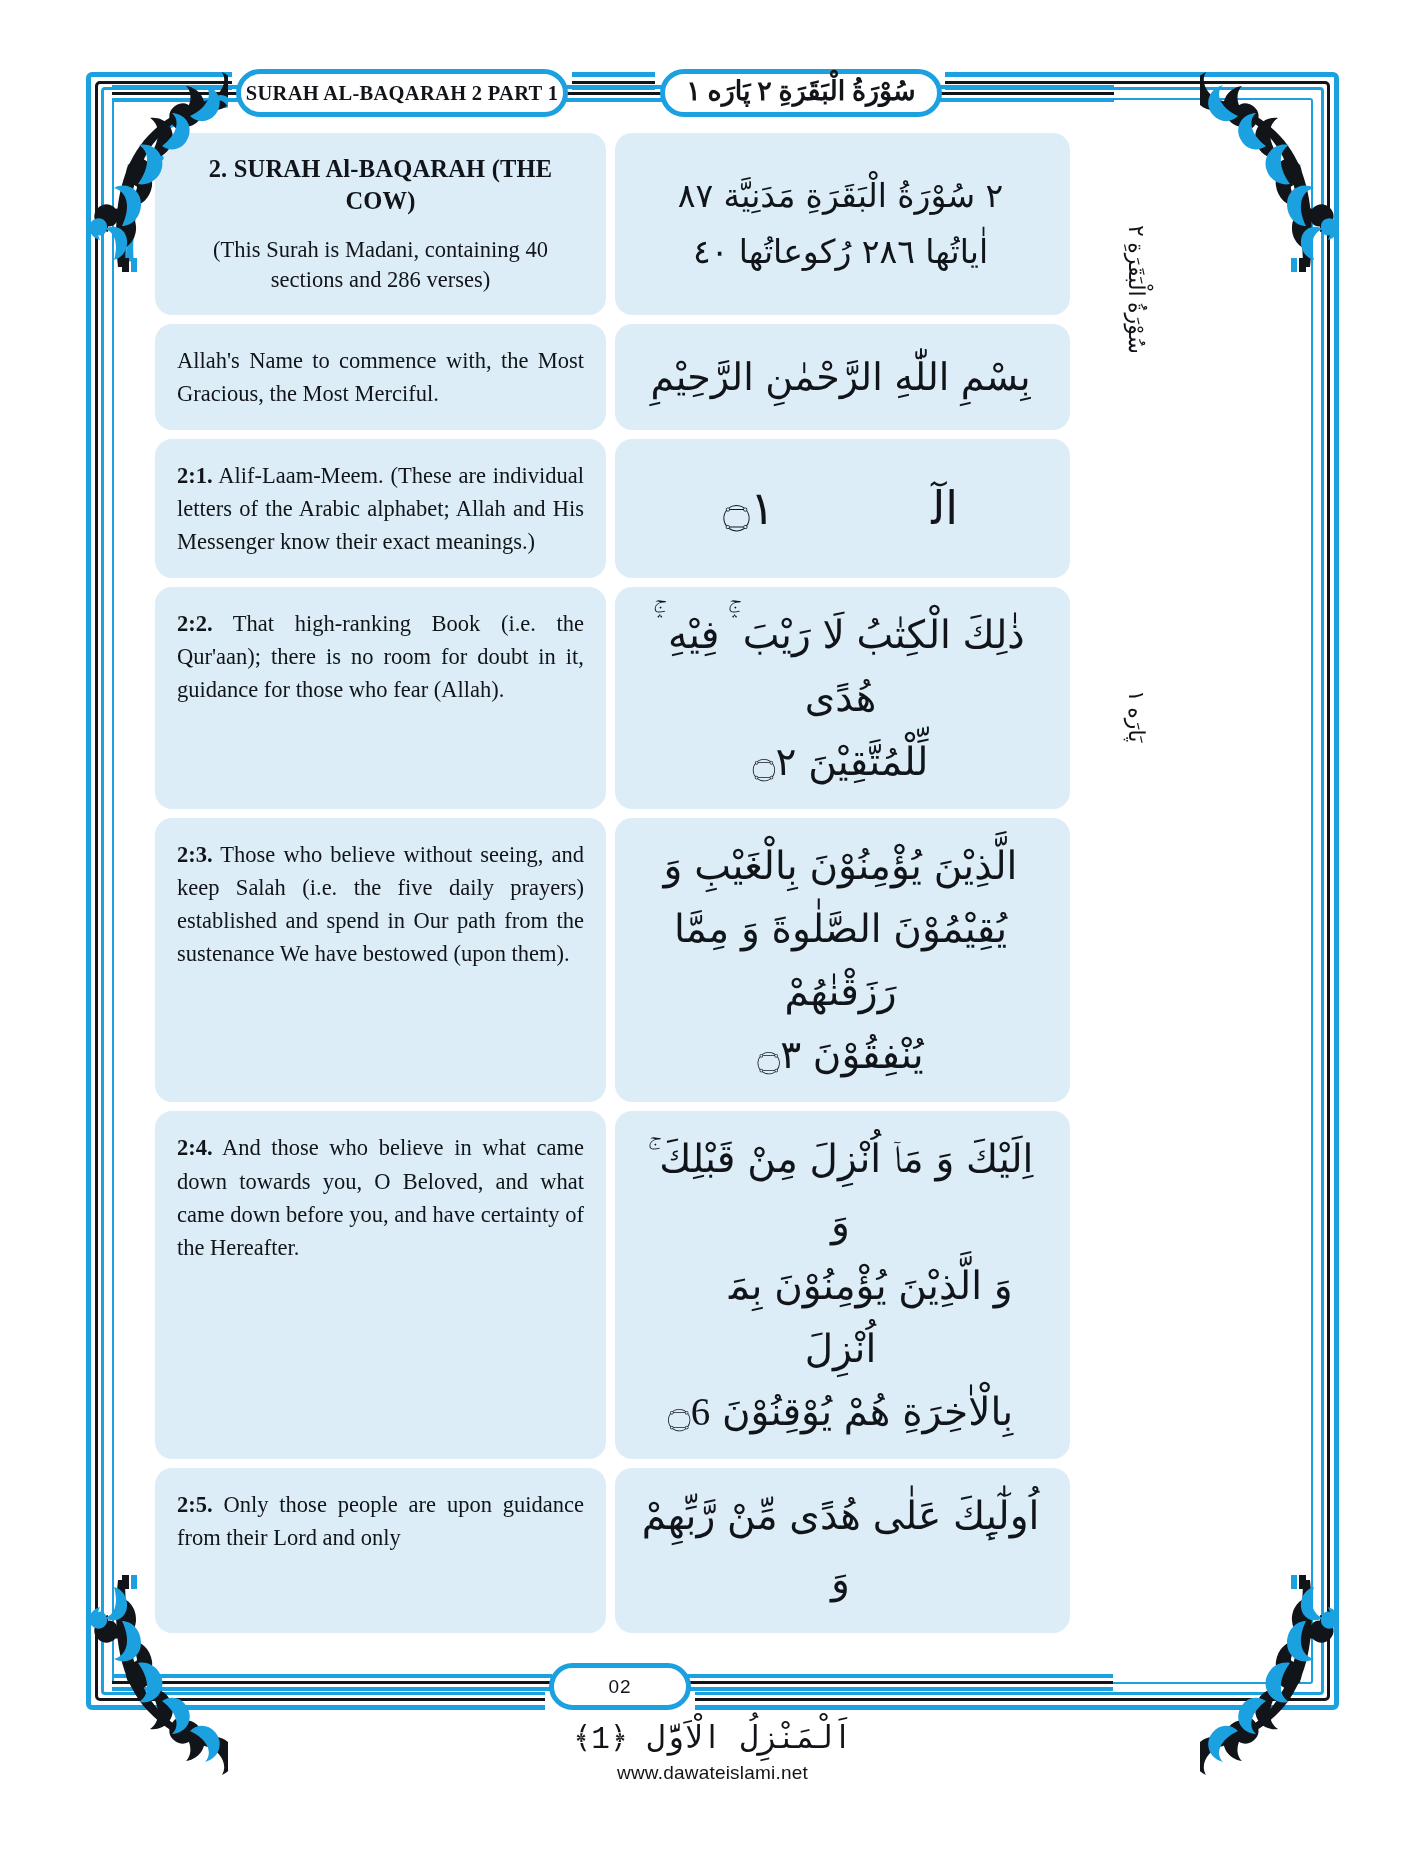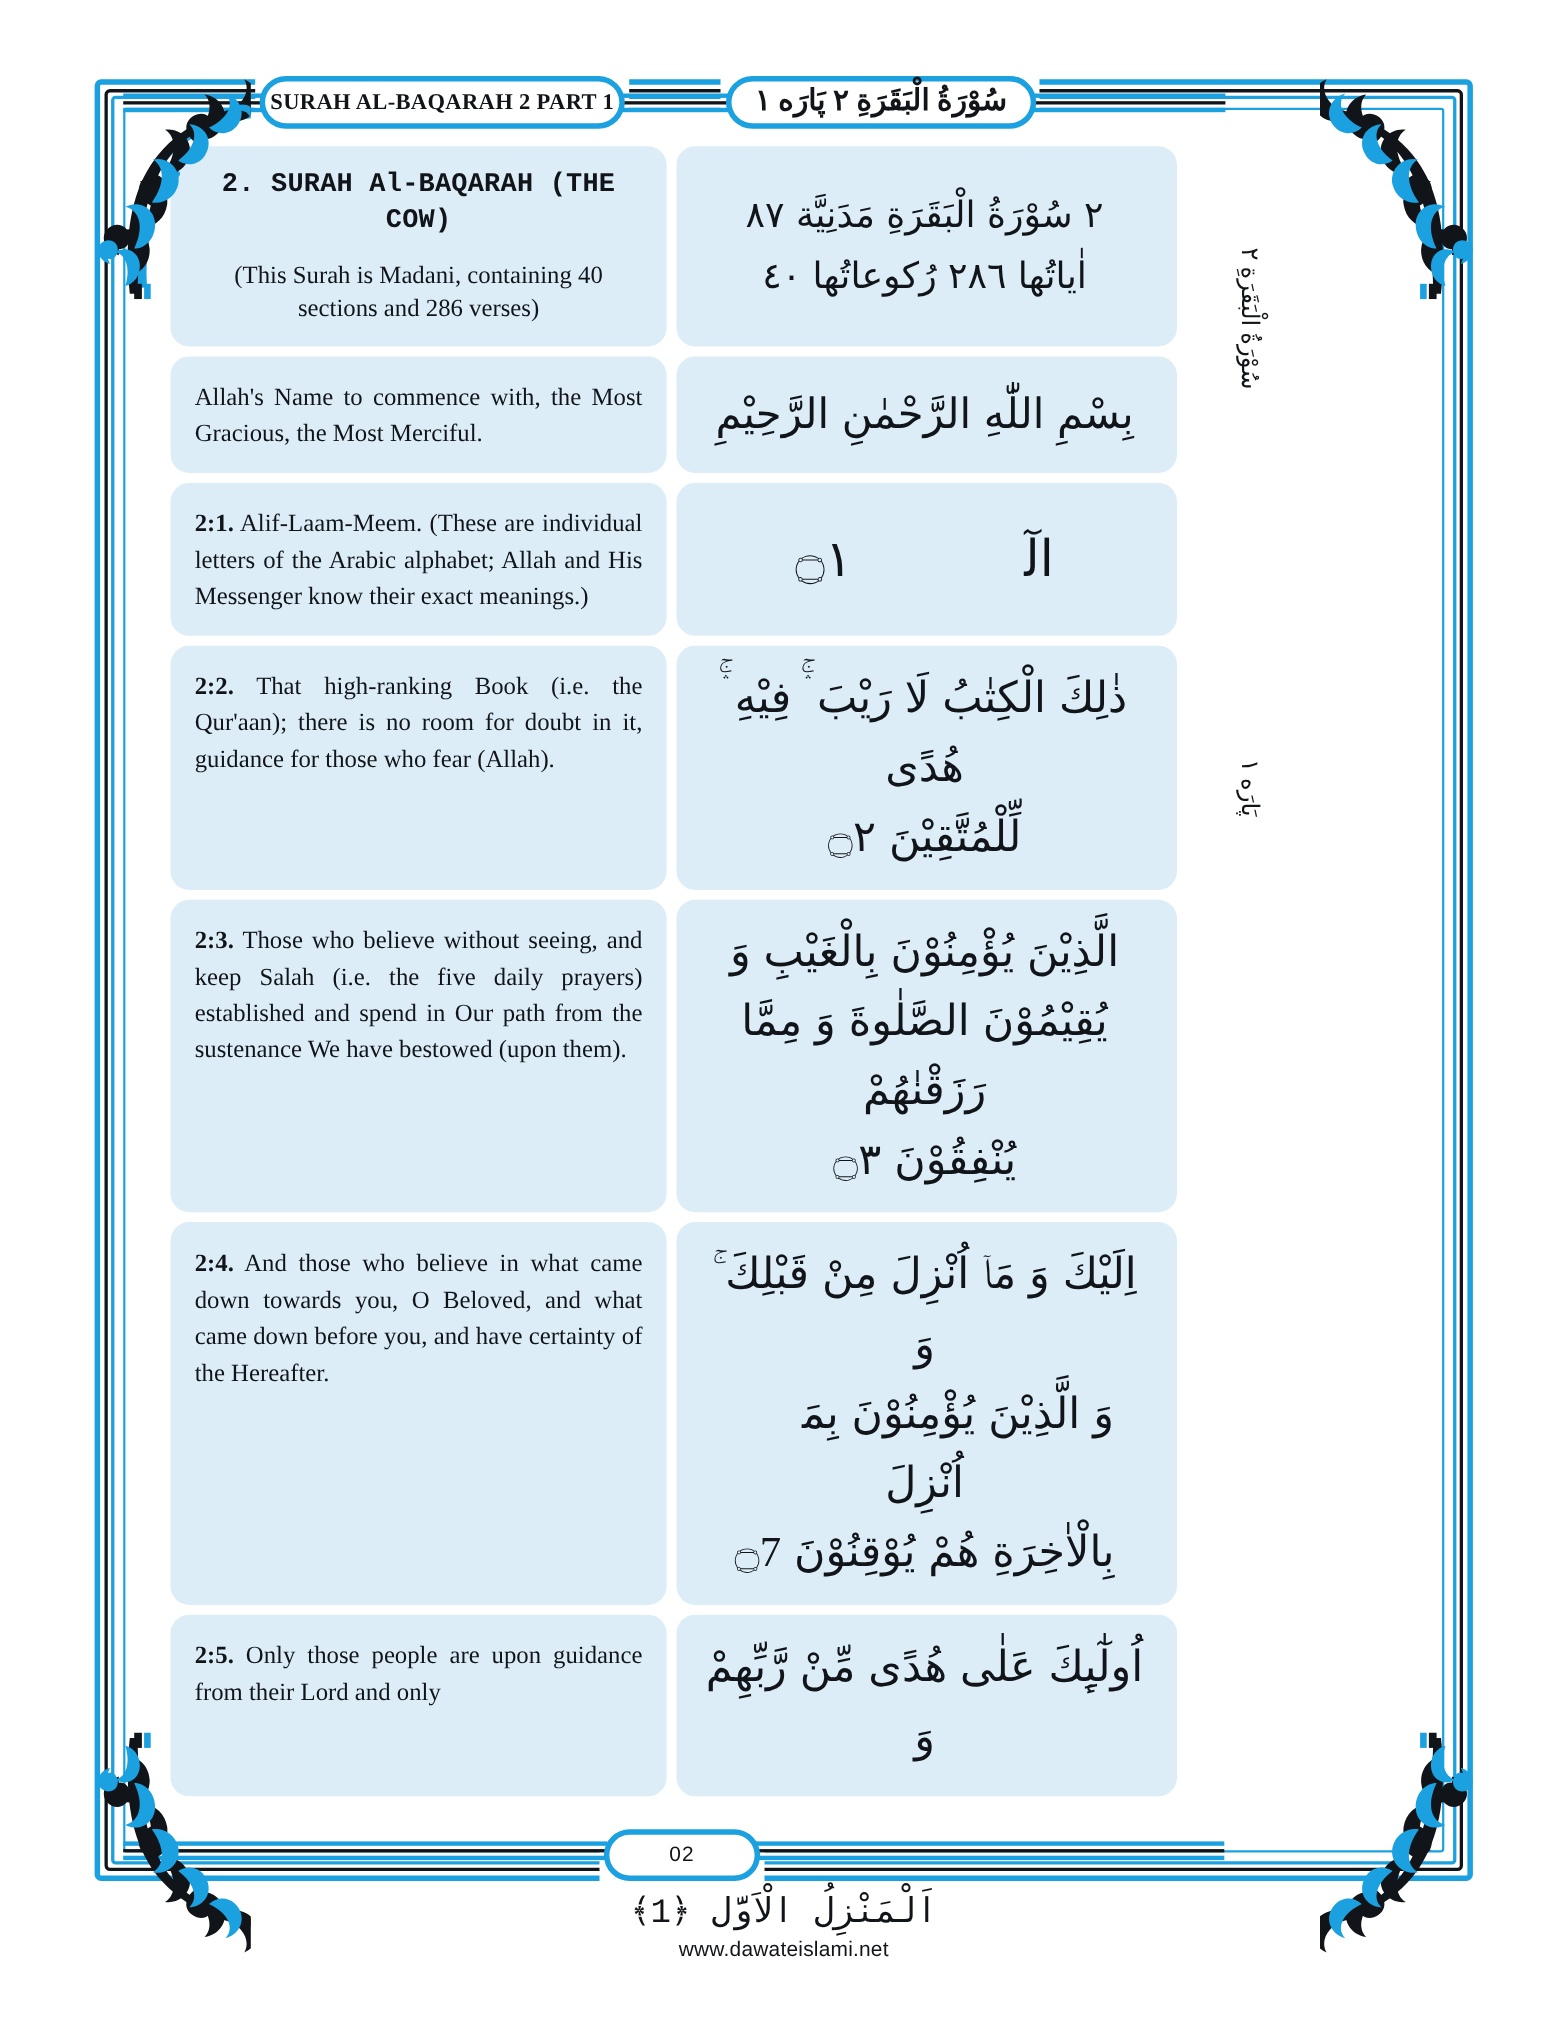--- a/index.html
+++ b/index.html
@@ -153,21 +153,20 @@
   }
 
   .en-title{
     font-weight:bold;
     font-size:24.5px;
     line-height:1.3;
     text-align:center;
     color:#111418;
     margin:0 0 18px 0;
     letter-spacing:.2px;
-    font-family:Liberation Mono, monospace;
   }
   .en-sub{
     font-size:22.5px;
     line-height:1.34;
     text-align:center;
     color:#111418;
     margin:0;
   }
   .en-body{
     font-size:22.5px;
@@ -462,21 +461,21 @@
       </div>
     </div>
 
     <div class="row">
       <div class="cell cell-en">
         <div class="en-body"><span class="vno">2:4.</span> <span>And those who believe in what came down towards you, O Beloved, and what came down before you, and have certainty of the Hereafter.</span></div>
       </div>
       <div class="cell cell-ar">
         <div class="ar ar-lines">اِلَیْكَ وَ مَاۤ اُنْزِلَ مِنْ قَبْلِكَ ۚ وَ</div>
         <div class="ar ar-lines">وَ الَّذِیْنَ یُؤْمِنُوْنَ بِمَاۤ اُنْزِلَ</div>
-        <div class="ar ar-lines">بِالْاٰخِرَةِ هُمْ یُوْقِنُوْنَ ۝7</div>
+        <div class="ar ar-lines">بِالْاٰخِرَةِ هُمْ یُوْقِنُوْنَ ۝6</div>
       </div>
     </div>
 
     <div class="row">
       <div class="cell cell-en" style="">
         <div class="en-body"><span class="vno">2:5.</span> <span>Only those people are upon guidance from their Lord and only</span></div>
       </div>
       <div class="cell cell-ar" style="padding-bottom:22px;">
         <div class="ar ar-lines">اُولٰٓىِٕكَ عَلٰى هُدًى مِّنْ رَّبِّهِمْ وَ</div>
       </div>

